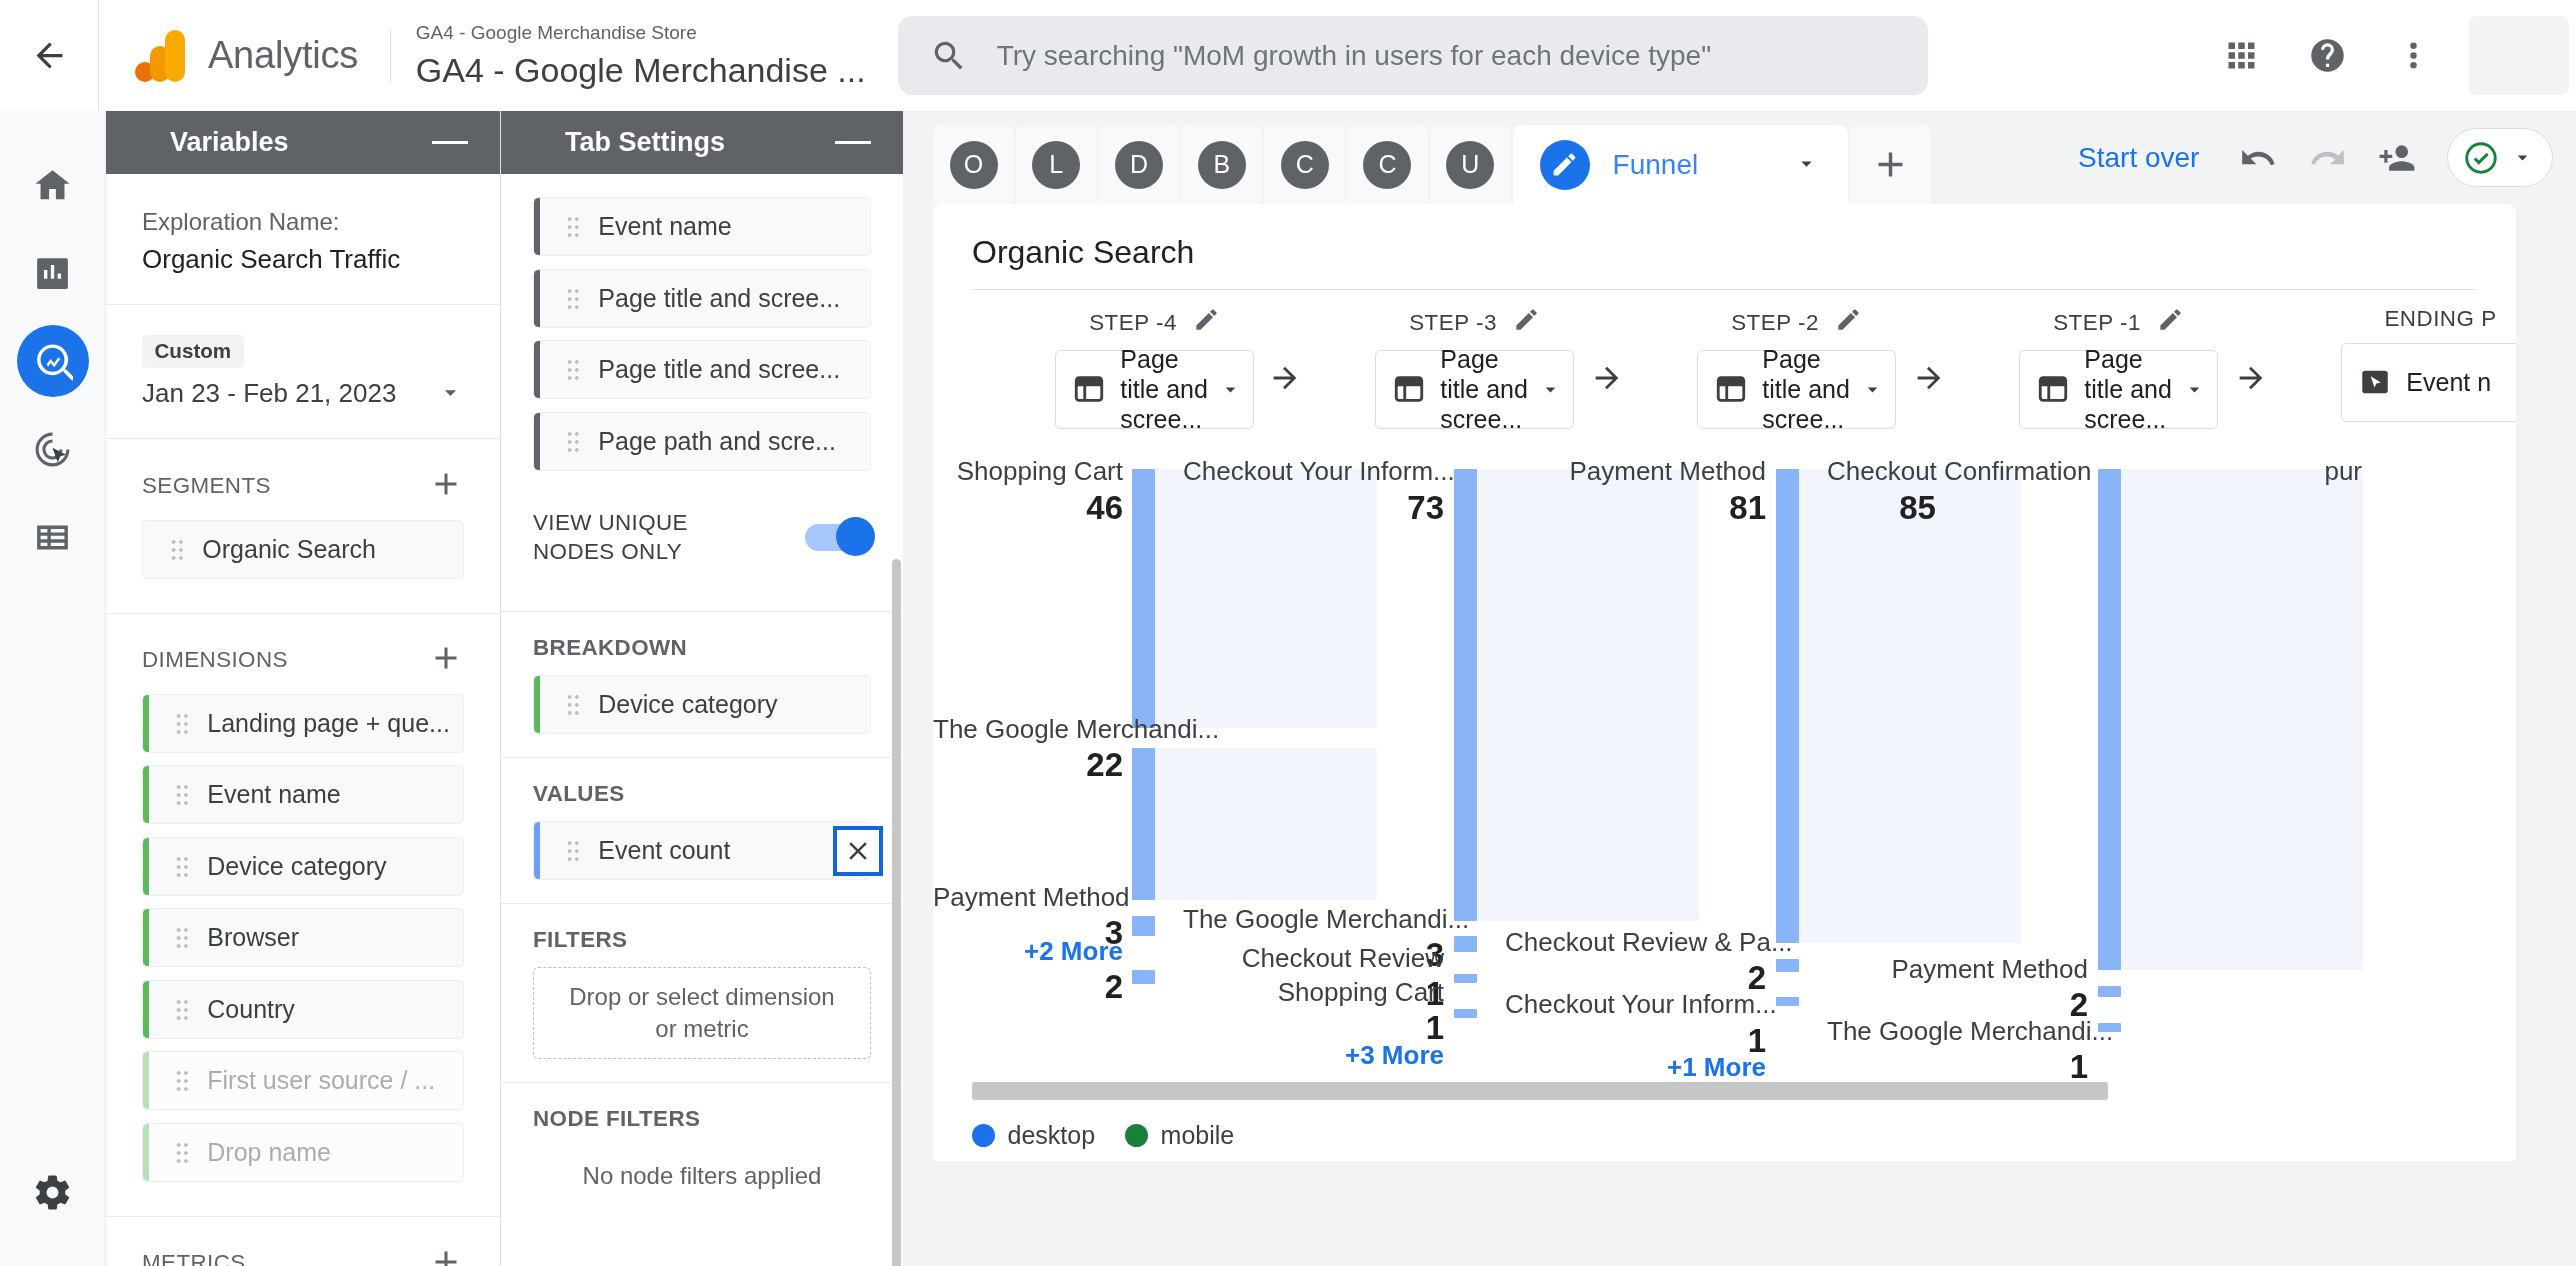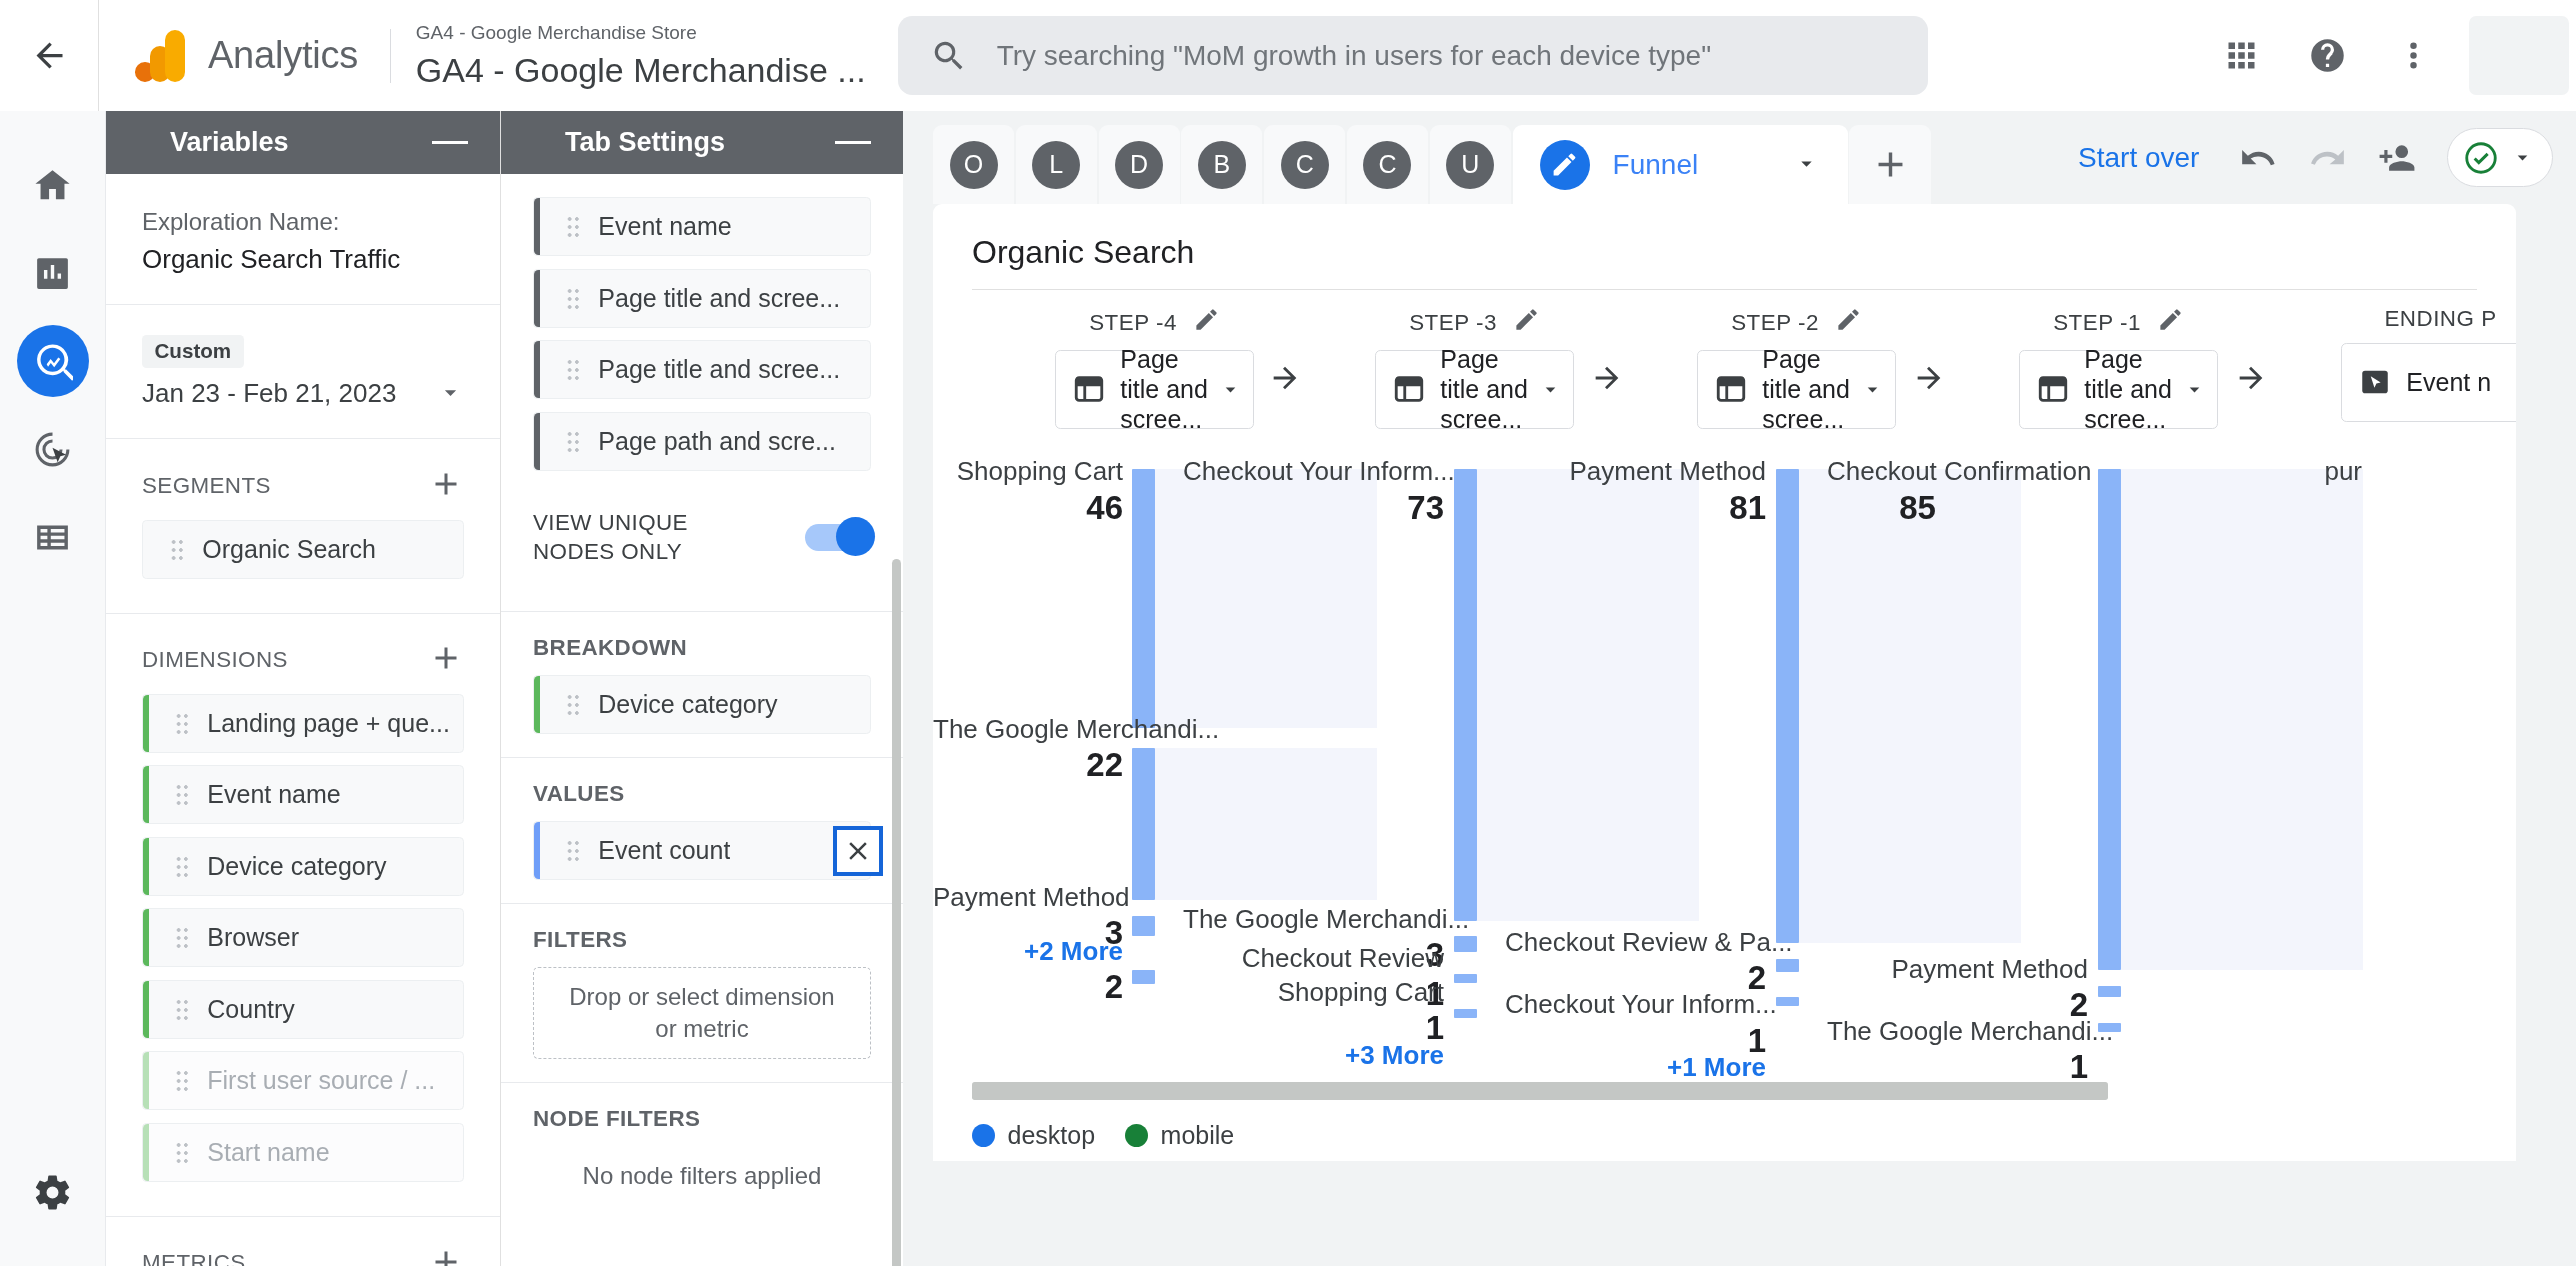--- a/index.html
+++ b/index.html
@@ -474,21 +474,21 @@
     <div class="pill dim">
       <span class="pill-grip"></span>
       <span class="pill-text">Country</span>
     </div>
     <div class="pill dim faded">
       <span class="pill-grip"></span>
       <span class="pill-text">First user source / ...</span>
     </div>
     <div class="pill dim faded">
       <span class="pill-grip"></span>
-      <span class="pill-text">Start name</span>
+      <span class="pill-text">Drop name</span>
     </div>
   </div>
   <div class="var-divider"></div>
 
   <div class="grp-head">
     <span class="grp-title">METRICS</span>
     <span class="grp-add">
       <svg viewBox="0 0 24 24">
         <path fill="#5f6368" d="M19 13h-6v6h-2v-6H5v-2h6V5h2v6h6v2z"></path>
       </svg>

